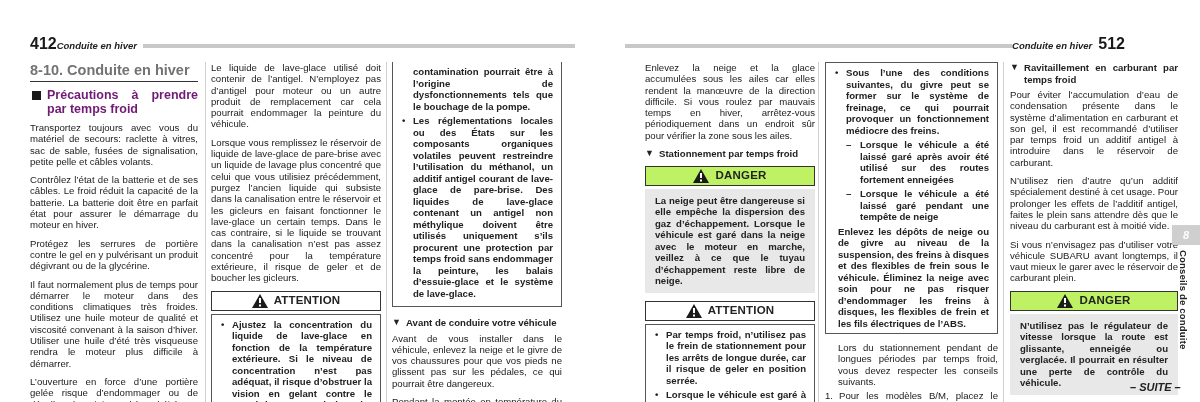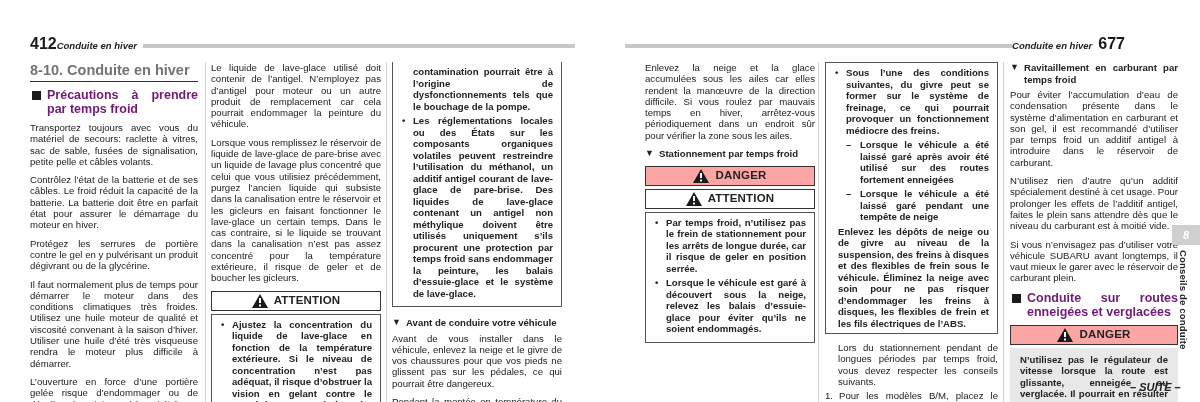--- a/index.html
+++ b/index.html
@@ -22,21 +22,21 @@
   .col p { margin-bottom: 7px; hyphens: none; }
   .vline { position: absolute; top: 46px; width: 1px; height: 340px; background: #d0d0d0; }
 
   .sec-title { font-weight: bold; font-size: 14.5px; line-height: 17px; color: #737373; border-bottom: 1px solid #333; padding-bottom: 2px; margin-bottom: 6px; }
   .sub-title { display: flex; font-weight: bold; font-size: 12.5px; line-height: 14px; color: #701a75; margin-bottom: 6px; }
   .sq { width: 9px; height: 9px; background: #1a1a1a; flex: none; margin: 3px 6px 0 2px; }
   .tri-title { display: flex; font-weight: bold; font-size: 9.6px; line-height: 11.5px; margin-bottom: 4px; }
   .tri { flex: none; width: 14px; font-size: 9px; }
 
   .box-hdr { border: 1.5px solid #333; height: 20px; display: flex; align-items: center; justify-content: center; font-weight: bold; font-size: 11.5px; letter-spacing: .2px; margin-bottom: 3px; }
-  .box-hdr.danger { background: #fca5a5; }
+  .box-hdr.danger { background: #bef264; }
   .warn-ico { width: 16px; height: 14px; margin-right: 6px; }
   .box-body { border: 1px solid #555; padding: 4px 8px 4px 6px; font-weight: bold; font-size: 9.6px; line-height: 11.5px; text-align: justify; }
   .box-body.danger { background: #e8e8e8; border: none; padding: 6px 10px; }
   .bul { display: flex; margin-bottom: 3px; }
   .bul .dot { flex: none; width: 14px; text-align: left; padding-left: 3px; }
   .dash { display: flex; margin: 2px 0 3px 14px; }
   .dash .d { flex: none; width: 14px; }
   .indent-p { margin-left: 6px; margin-top: 3px; }
   .ol { display: flex; margin-bottom: 2px; }
   .ol .n { flex: none; width: 14px; }
@@ -104,37 +104,38 @@
     </div>
     <p>Avant de vous installer dans le véhicule, enlevez la neige et le givre de vos chaussures pour que vos pieds ne glissent pas sur les pédales, ce qui pourrait être dangereux.</p>
     <p>Pendant la montée en température du moteur avant de prendre la route, vérifiez le bon fonctionnement de la pédale d’accélérateur, de la pédale de frein et toutes les autres commandes.</p>
   </div>
 </div>
 
 <div class="page page-right">
   <div class="hdr hdr-right">
     <span class="hbar"></span>
     <span class="htitle">Conduite en hiver</span>
-    <span class="pnum">677</span>
+    <span class="pnum">512</span>
   </div>
 
   <div class="col" style="left:20px;width:170px;">
     <p>Enlevez la neige et la glace accumulées sous les ailes car elles rendent la manœuvre de la direction difficile. Si vous roulez par mauvais temps en hiver, arrêtez-vous périodiquement dans un endroit sûr pour vérifier la zone sous les ailes.</p>
     <div class="tri-title">
       <span class="tri">▼</span>
       <span>Stationnement par temps froid</span>
     </div>
     <div class="box-hdr danger" style="margin-top:6px;">
       <svg class="warn-ico" viewBox="0 0 16 14">
           <path d="M8 0 L16 14 L0 14 Z" fill="#1a1a1a"></path>
           <rect x="7" y="4" width="2" height="5" fill="#fff"></rect>
           <rect x="7" y="10.5" width="2" height="2" fill="#fff"></rect>
         </svg>
       <span>DANGER</span>
     </div>
+    <div class="box-body danger" style="margin-bottom:8px;">La neige peut être dangereuse si elle empêche la dispersion des gaz d’échappement. Lorsque le véhicule est garé dans la neige avec le moteur en marche, veillez à ce que le tuyau d’échappement reste libre de neige.</div>
     <div class="box-hdr">
       <svg class="warn-ico" viewBox="0 0 16 14">
           <path d="M8 0 L16 14 L0 14 Z" fill="#1a1a1a"></path>
           <rect x="7" y="4" width="2" height="5" fill="#fff"></rect>
           <rect x="7" y="10.5" width="2" height="2" fill="#fff"></rect>
         </svg>
       <span>ATTENTION</span>
     </div>
     <div class="box-body">
       <div class="bul">
@@ -175,24 +176,20 @@
   <div class="vline" style="left:378px;"></div>
 
   <div class="col" style="left:385px;width:168px;">
     <div class="tri-title">
       <span class="tri">▼</span>
       <span>Ravitaillement en carburant par temps froid</span>
     </div>
     <p>Pour éviter l’accumulation d’eau de condensation présente dans le système d’alimentation en carburant et son gel, il est recommandé d’utiliser par temps froid un additif antigel à introduire dans le réservoir de carburant.</p>
     <p>N’utilisez rien d’autre qu’un additif spécialement destiné à cet usage. Pour prolonger les effets de l’additif antigel, faites le plein sans attendre dès que le niveau du carburant est à moitié vide.</p>
     <p>Si vous n’envisagez pas d’utiliser votre véhicule SUBARU avant longtemps, il vaut mieux le garer avec le réservoir de carburant plein.</p>
-    <div class="sub-title">
-      <span class="sq"></span>
-      <span>Conduite sur routes enneigées et verglacées</span>
-    </div>
     <div class="box-hdr danger">
       <svg class="warn-ico" viewBox="0 0 16 14">
           <path d="M8 0 L16 14 L0 14 Z" fill="#1a1a1a"></path>
           <rect x="7" y="4" width="2" height="5" fill="#fff"></rect>
           <rect x="7" y="10.5" width="2" height="2" fill="#fff"></rect>
         </svg>
       <span>DANGER</span>
     </div>
     <div class="box-body danger">N’utilisez pas le régulateur de vitesse lorsque la route est glissante, enneigée ou verglacée. Il pourrait en résulter une perte de contrôle du véhicule.</div>
   </div>

